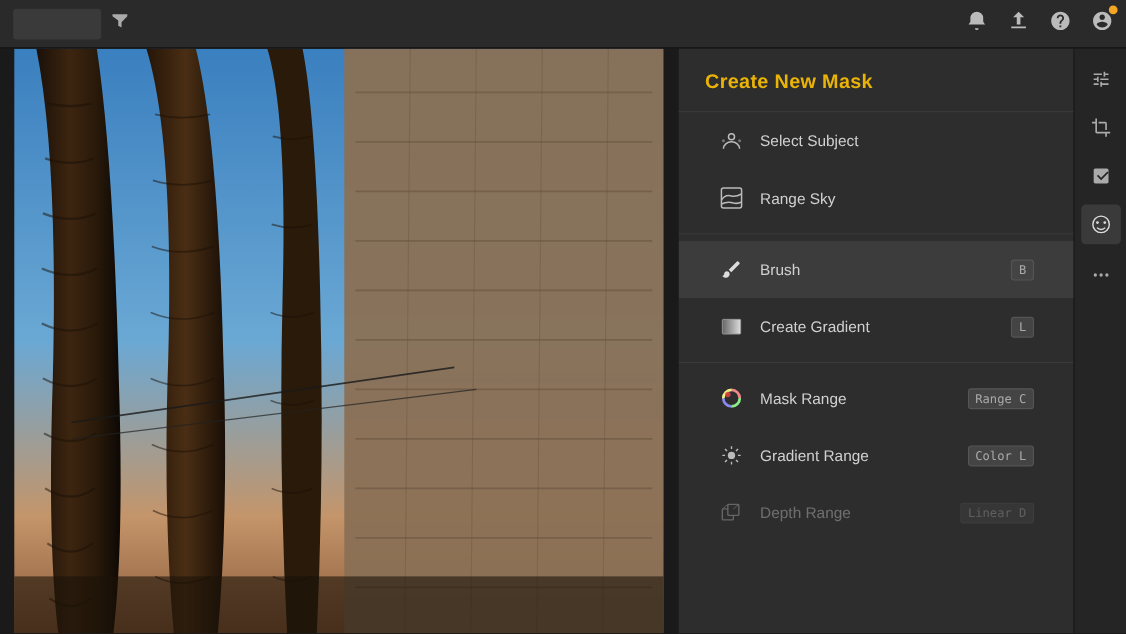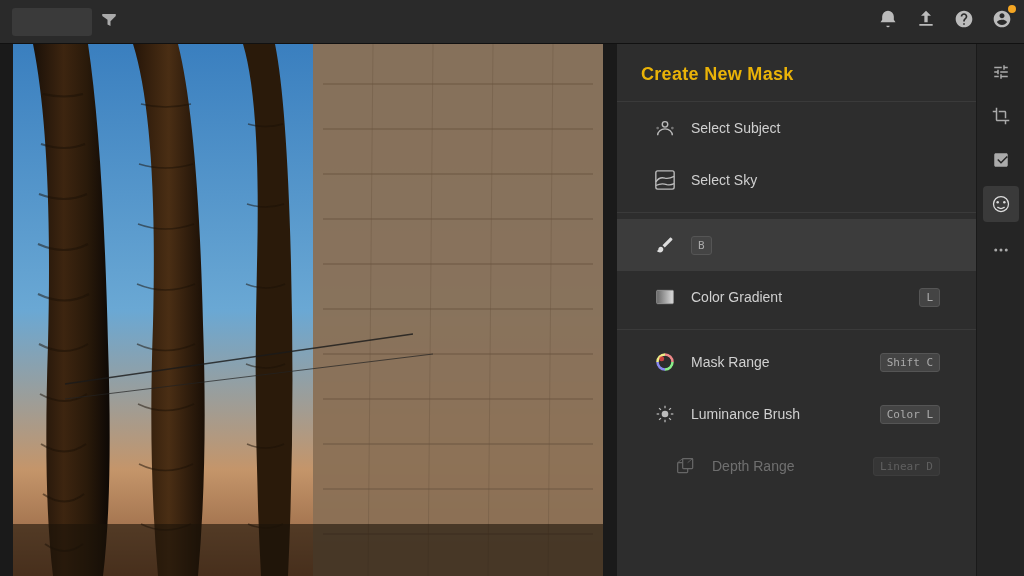--- a/index.html
+++ b/index.html
@@ -326,87 +326,88 @@
       </div>
 
       <div class="mask-item">
         <div class="mask-item-icon">
           <svg width="22" height="22" viewBox="0 0 24 24" fill="#bbb">
             <rect x="2" y="2" width="20" height="20" rx="2" fill="none" stroke="#bbb" stroke-width="1.5"></rect>
             <path d="M2 14 Q6 8 12 10 Q16 11 22 8" fill="none" stroke="#bbb" stroke-width="1.5"></path>
             <path d="M2 18 Q8 15 14 17 Q18 18 22 16" fill="none" stroke="#bbb" stroke-width="1.5"></path>
           </svg>
         </div>
-        <span class="mask-item-label">Select Sky</span>
+        <span class="mask-item-label">Range Sky</span>
       </div>
 
       <div class="divider"></div>
 
       <div class="mask-item active">
         <div class="mask-item-icon">
           <svg width="20" height="20" viewBox="0 0 24 24" fill="#ddd">
             <path d="M7 14c-1.66 0-3 1.34-3 3 0 1.31-1.16 2-2 2 .92 1.22 2.49 2 4 2 2.21 0 4-1.79 4-4 0-1.66-1.34-3-3-3zm13.71-9.37l-1.34-1.34c-.39-.39-1.02-.39-1.41 0L9 12.25 11.75 15l8.96-8.96c.39-.39.39-1.02 0-1.41z"></path>
           </svg>
         </div>
+        <span class="mask-item-label">Brush</span>
         <span class="mask-item-shortcut">B</span>
       </div>
 
       <div class="mask-item">
         <div class="mask-item-icon">
           <svg width="20" height="20" viewBox="0 0 24 24">
             <defs>
               <linearGradient id="linGr" x1="0" y1="0" x2="1" y2="0">
                 <stop offset="0%" stop-color="#666"></stop>
                 <stop offset="100%" stop-color="#ddd"></stop>
               </linearGradient>
             </defs>
             <rect x="2" y="4" width="20" height="16" rx="1" fill="url(#linGr)" stroke="#999" stroke-width="1"></rect>
           </svg>
         </div>
-        <span class="mask-item-label">Color Gradient</span>
+        <span class="mask-item-label">Create Gradient</span>
         <span class="mask-item-shortcut">L</span>
       </div>
 
 
       <div class="divider"></div>
 
       <div class="mask-item">
         <div class="mask-item-icon">
           <svg width="20" height="20" viewBox="0 0 24 24" fill="none">
             <circle cx="12" cy="12" r="9" stroke="#bbb" stroke-width="1.5"></circle>
             <path d="M12 3 A9 9 0 0 1 21 12" stroke="#e88" stroke-width="3" fill="none"></path>
             <path d="M21 12 A9 9 0 0 1 12 21" stroke="#8e8" stroke-width="3" fill="none"></path>
             <path d="M12 21 A9 9 0 0 1 3 12" stroke="#88e" stroke-width="3" fill="none"></path>
             <path d="M3 12 A9 9 0 0 1 12 3" stroke="#ee8" stroke-width="3" fill="none"></path>
             <circle cx="8" cy="8" r="3" fill="#e44" opacity="0.8"></circle>
           </svg>
         </div>
         <span class="mask-item-label">Mask Range</span>
-        <span class="mask-item-shortcut">Shift C</span>
+        <span class="mask-item-shortcut">Range C</span>
       </div>
 
       <div class="mask-item">
         <div class="mask-item-icon">
           <svg width="20" height="20" viewBox="0 0 24 24" fill="none">
             <circle cx="12" cy="12" r="4" fill="#bbb"></circle>
             <line x1="12" y1="2" x2="12" y2="5" stroke="#bbb" stroke-width="1.5"></line>
             <line x1="12" y1="19" x2="12" y2="22" stroke="#bbb" stroke-width="1.5"></line>
             <line x1="2" y1="12" x2="5" y2="12" stroke="#bbb" stroke-width="1.5"></line>
             <line x1="19" y1="12" x2="22" y2="12" stroke="#bbb" stroke-width="1.5"></line>
             <line x1="4.9" y1="4.9" x2="7.1" y2="7.1" stroke="#bbb" stroke-width="1.5"></line>
             <line x1="16.9" y1="16.9" x2="19.1" y2="19.1" stroke="#bbb" stroke-width="1.5"></line>
             <line x1="19.1" y1="4.9" x2="16.9" y2="7.1" stroke="#bbb" stroke-width="1.5"></line>
             <line x1="7.1" y1="16.9" x2="4.9" y2="19.1" stroke="#bbb" stroke-width="1.5"></line>
           </svg>
         </div>
-        <span class="mask-item-label">Luminance Brush</span>
+        <span class="mask-item-label">Gradient Range</span>
         <span class="mask-item-shortcut">Color L</span>
       </div>
 
-      <div class="mask-item" style="opacity:0.4;margin-left:21px;">
+      <div class="mask-item" style="opacity:0.4;">
         <div class="mask-item-icon">
           <svg width="20" height="20" viewBox="0 0 24 24" fill="none">
             <rect x="2" y="8" width="12" height="12" rx="1" stroke="#bbb" stroke-width="1.5"></rect>
             <rect x="8" y="3" width="12" height="12" rx="1" stroke="#bbb" stroke-width="1.5" fill="#2d2d2d"></rect>
             <line x1="2" y1="8" x2="8" y2="3" stroke="#bbb" stroke-width="1"></line>
             <line x1="14" y1="8" x2="20" y2="3" stroke="#bbb" stroke-width="1"></line>
           </svg>
         </div>
         <span class="mask-item-label">Depth Range</span>
         <span class="mask-item-shortcut">Linear D</span>

